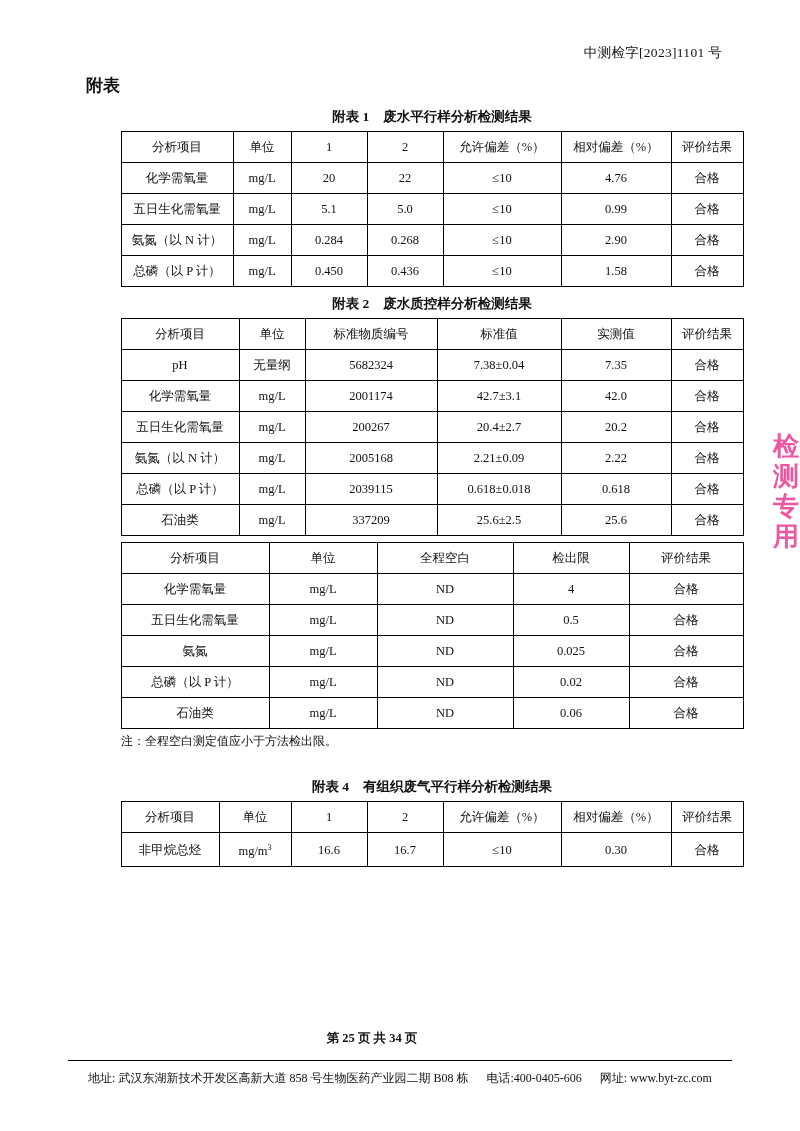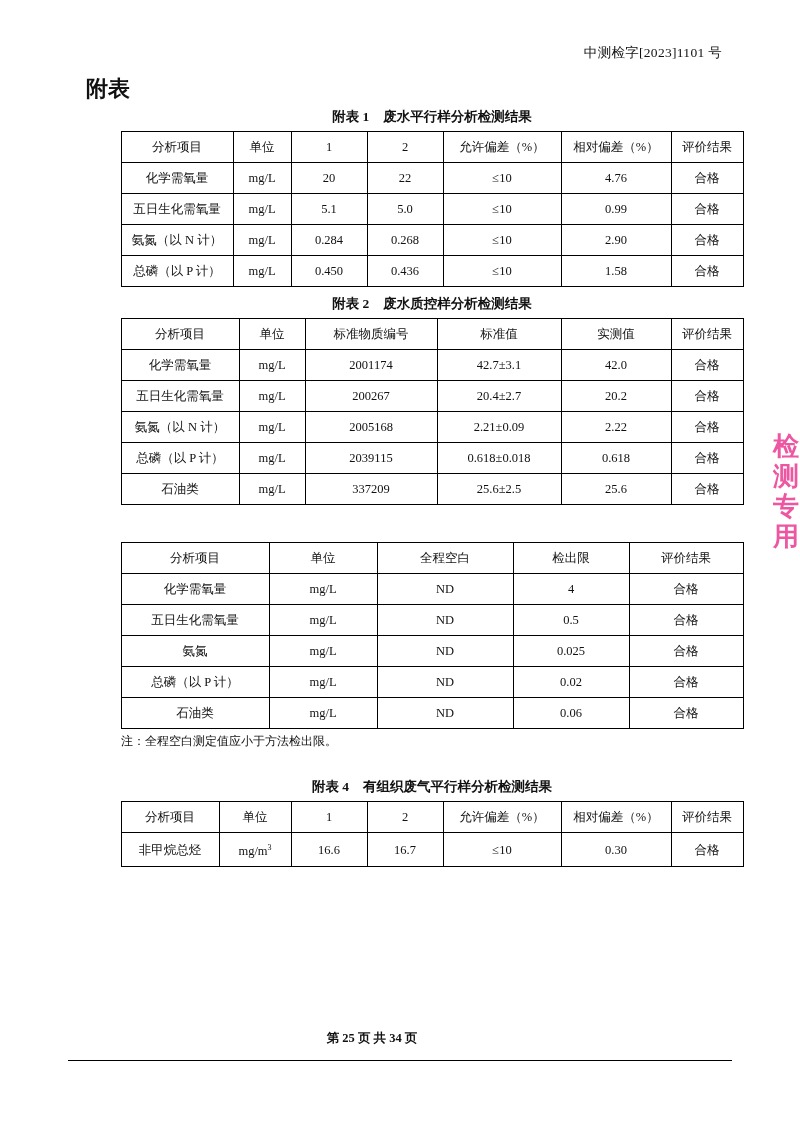--- a/index.html
+++ b/index.html
@@ -21,21 +21,21 @@
     position: absolute;
     top: 44px;
     right: 78px;
     font-size: 13.5px;
     letter-spacing: 0.3px;
   }
   .section-title {
     position: absolute;
     top: 74px;
     left: 86px;
-    font-size: 22px;
+    font-size: 17px;
     font-weight: bold;
   }
   .tbl-block {
     position: absolute;
     left: 0;
     width: 800px;
     padding-left: 32px;
   }
   .tbl-caption {
     text-align: center;
@@ -220,20 +220,28 @@
           <td>分析项目</td>
           <td>单位</td>
           <td>标准物质编号</td>
           <td>标准值</td>
           <td>实测值</td>
           <td>评价结果</td>
         </tr>
       </thead>
       <tbody>
         <tr>
+          <td>pH</td>
+          <td>无量纲</td>
+          <td>5682324</td>
+          <td>7.38±0.04</td>
+          <td>7.35</td>
+          <td>合格</td>
+        </tr>
+        <tr>
           <td>化学需氧量</td>
           <td>mg/L</td>
           <td>2001174</td>
           <td>42.7±3.1</td>
           <td>42.0</td>
           <td>合格</td>
         </tr>
         <tr>
           <td>五日生化需氧量</td>
           <td>mg/L</td>
@@ -365,15 +373,18 @@
           <td>合格</td>
         </tr>
       </tbody>
     </table>
   </div>
 
   <div class="stamp">检 测 专 用</div>
 
   <div class="page-num">第 25 页  共 34 页</div>
   <div class="footer-rule"></div>
+  <div class="footer-text">
+    <span>地址: 武汉东湖新技术开发区高新大道 858 号生物医药产业园二期 B08 栋</span><span class="gap"></span><span>电话:400-0405-606</span><span class="gap"></span><span>网址: www.byt-zc.com</span>
+  </div>
   <div class="watermark"></div>
 
 </div>
 
 </body></html>

